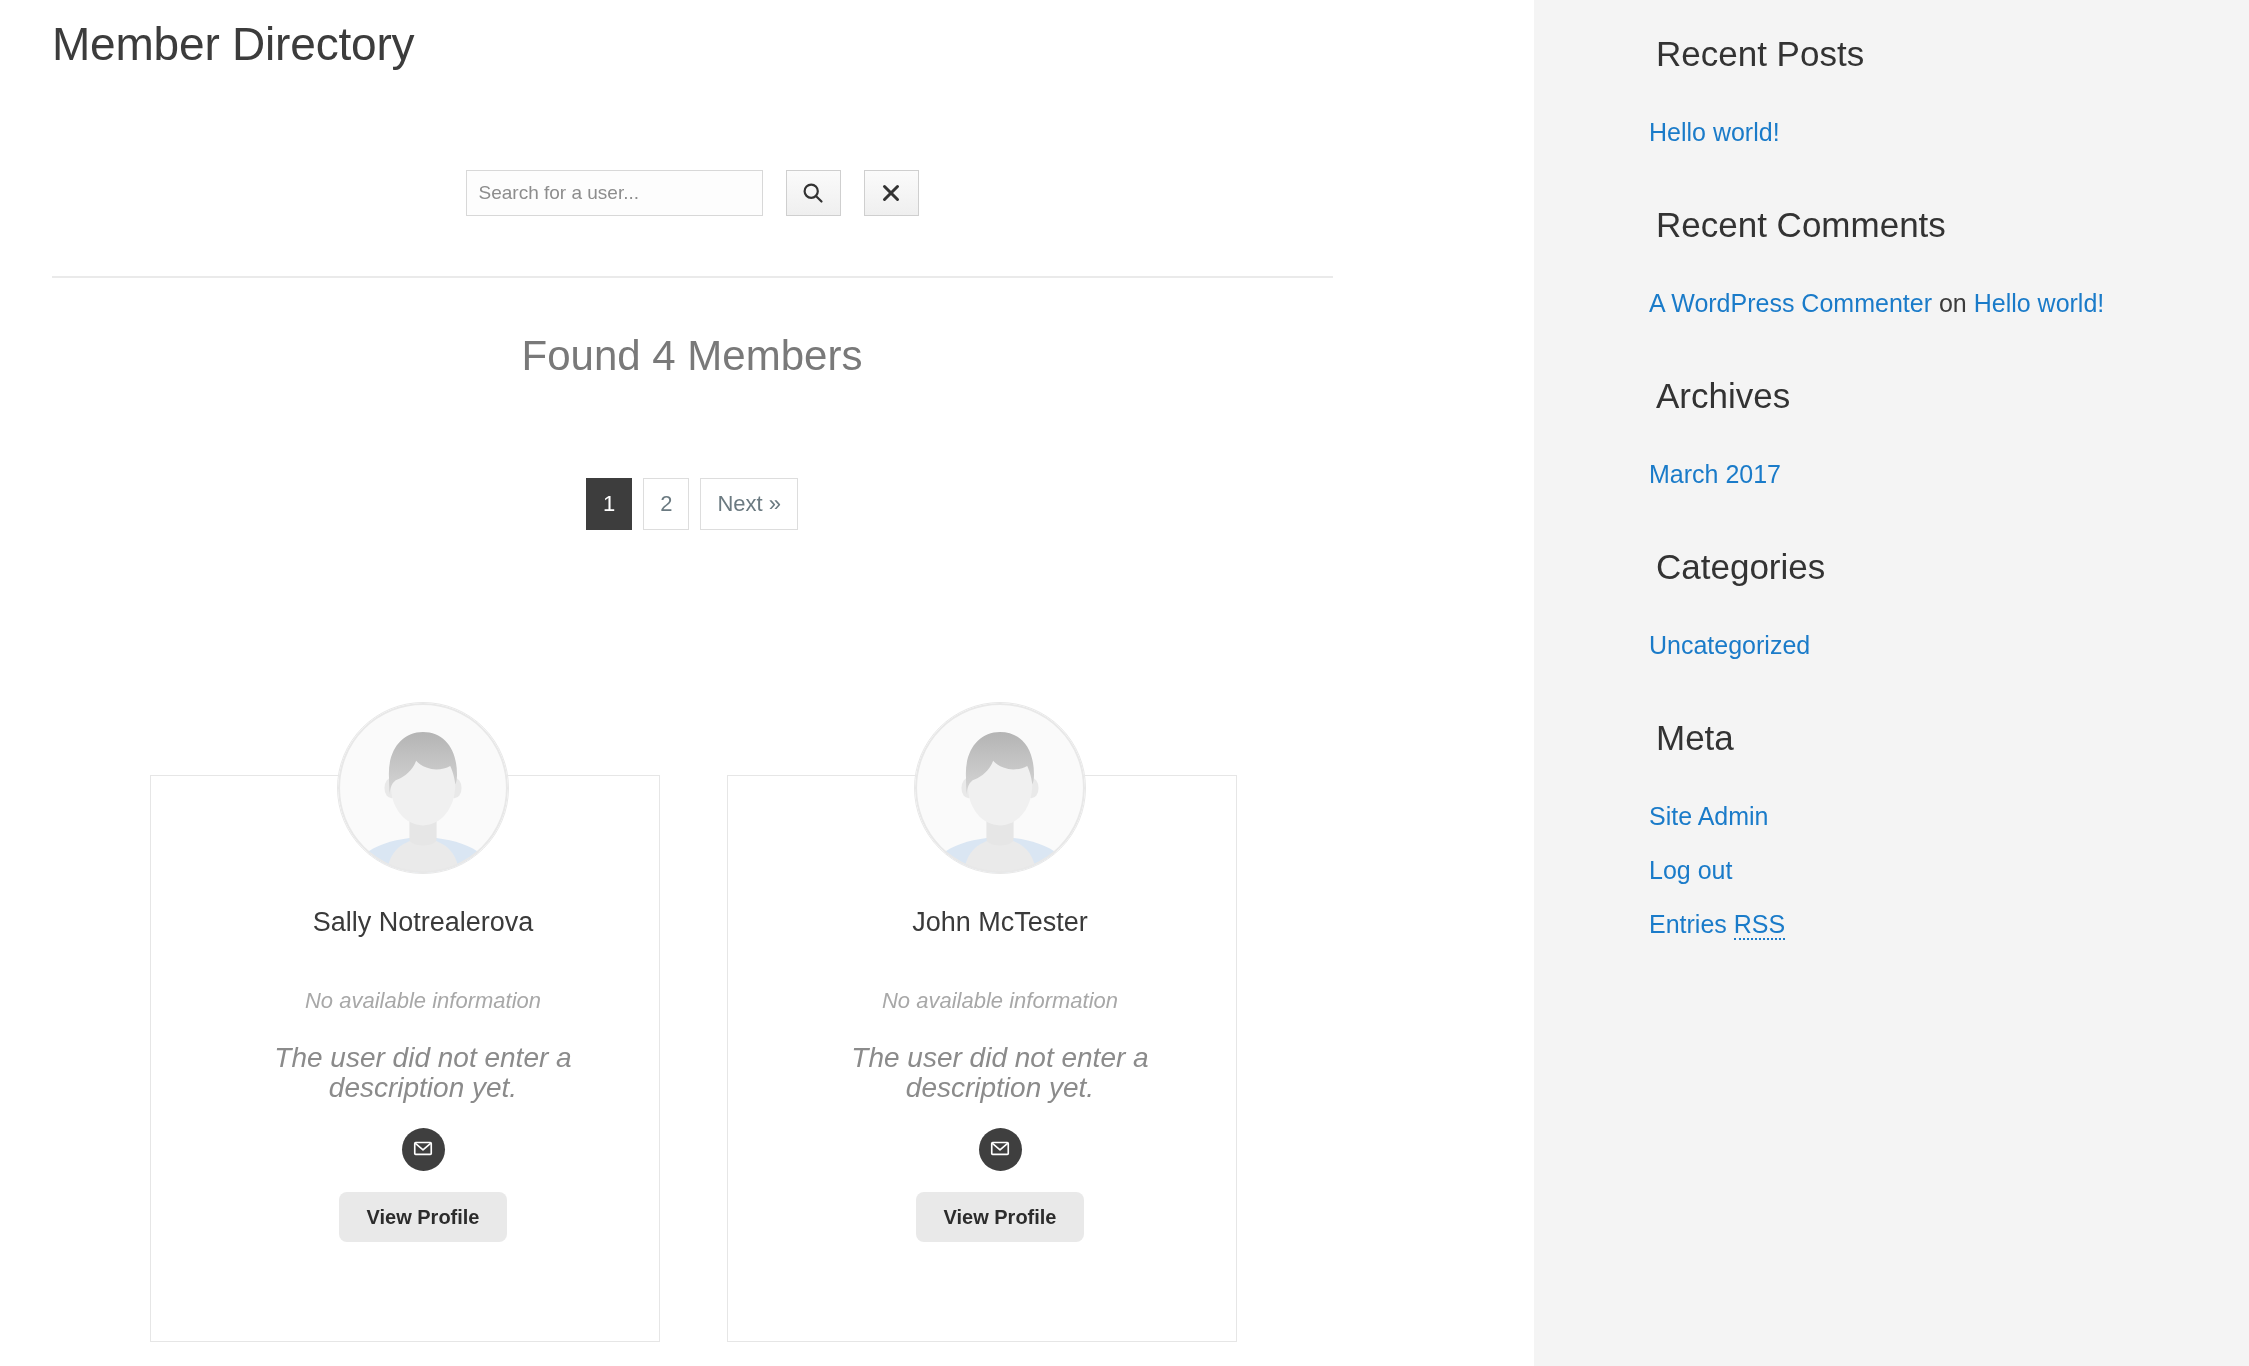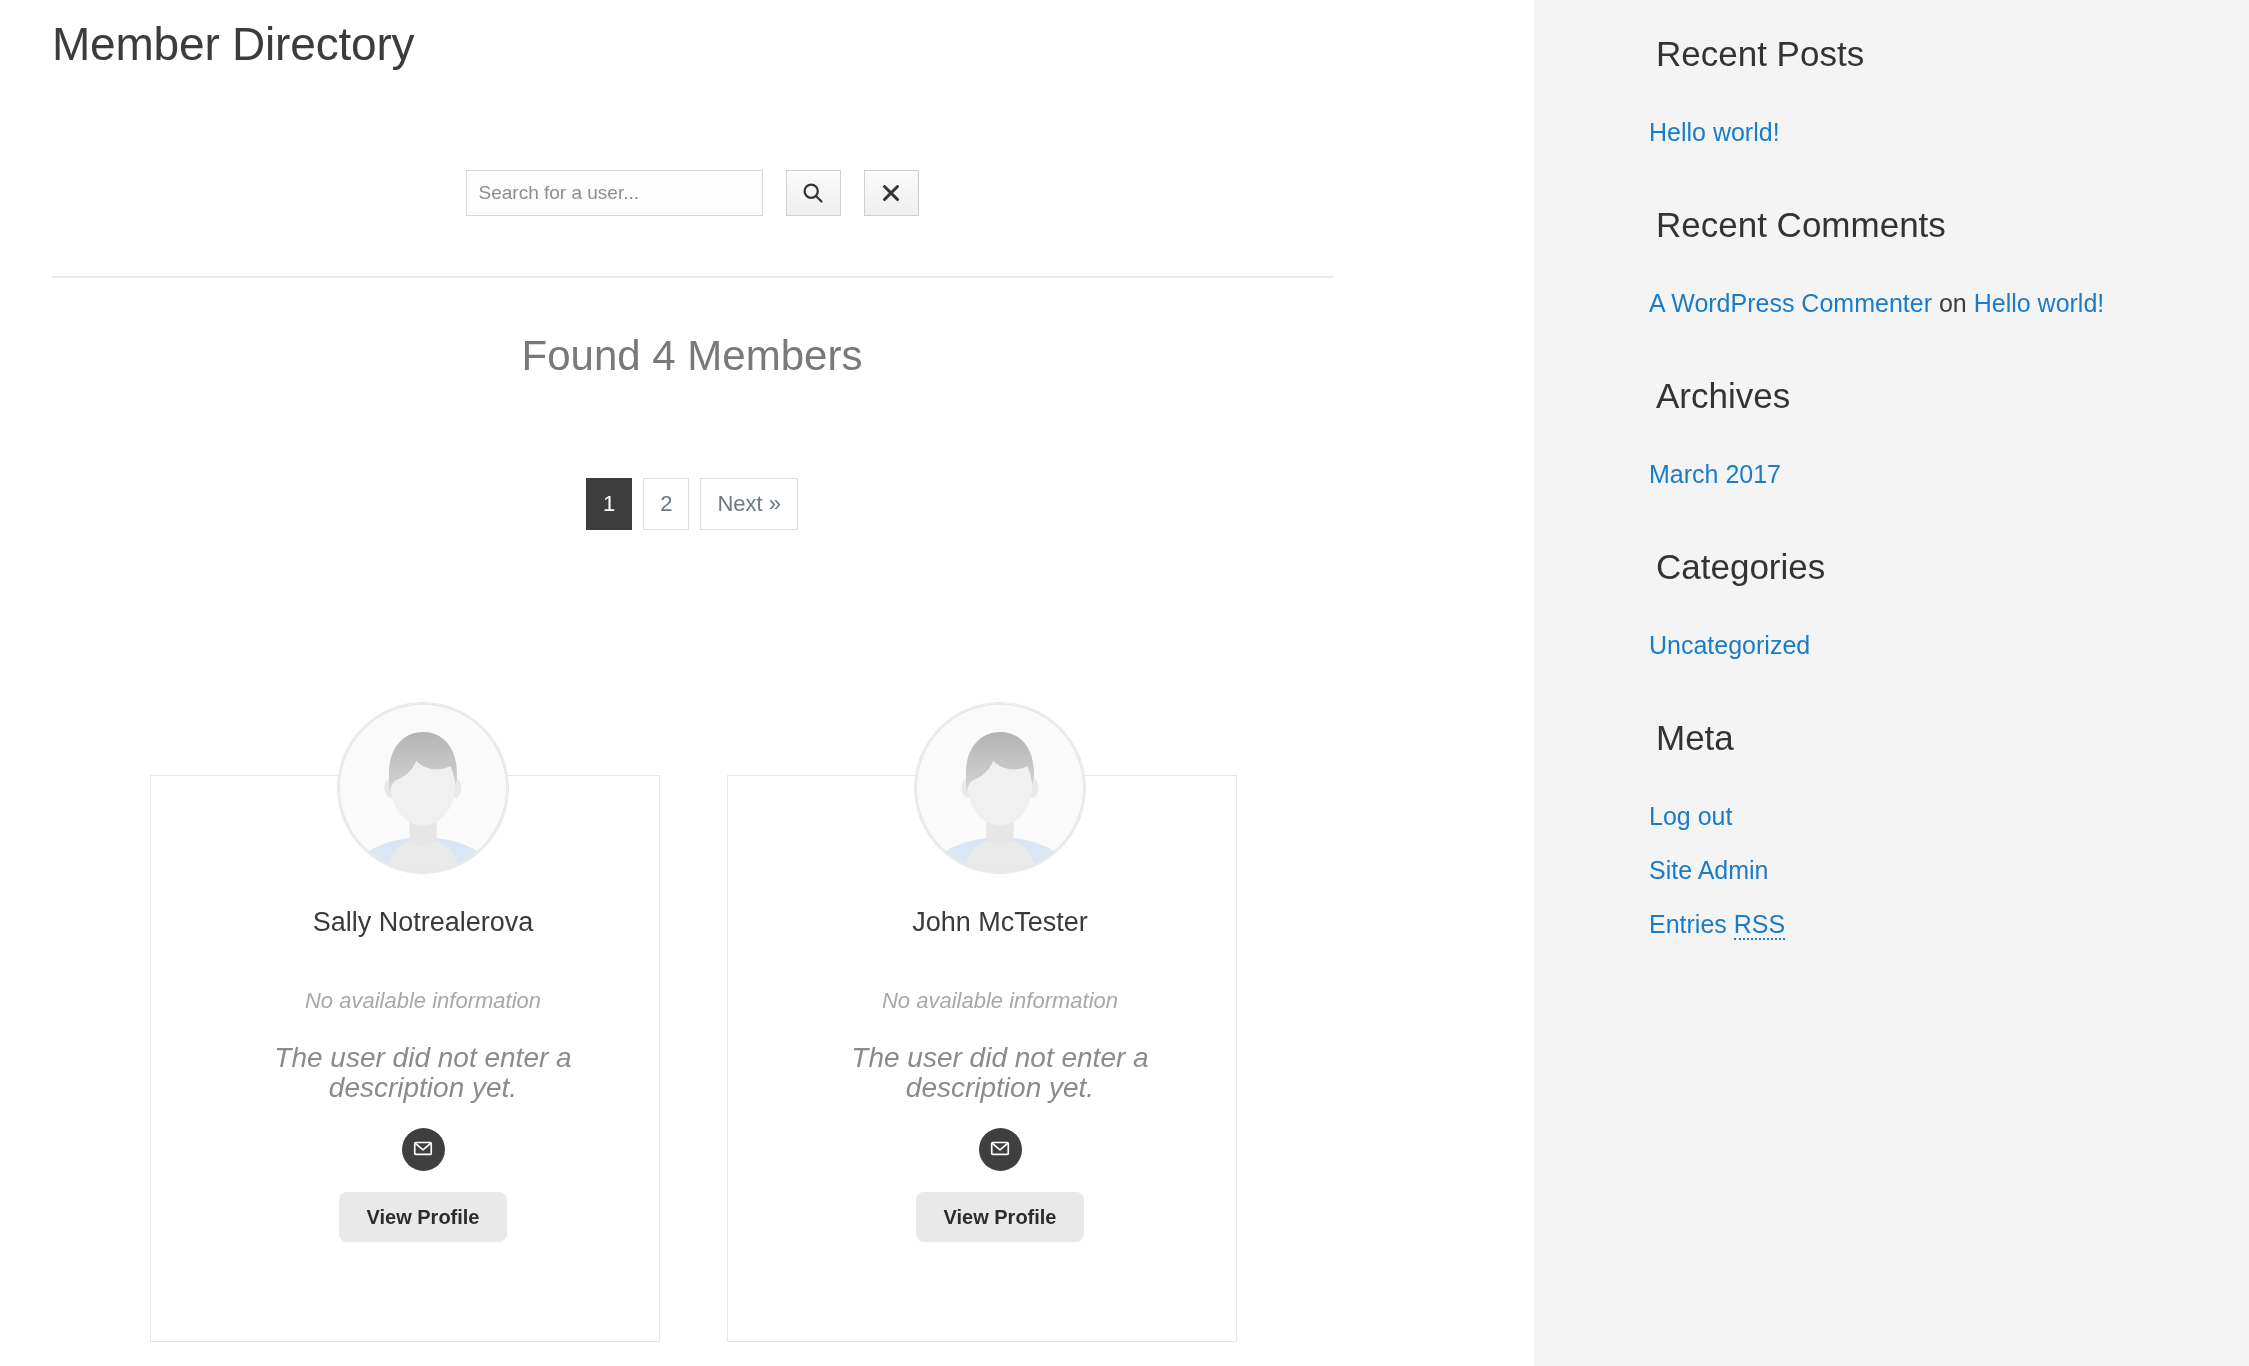--- a/index.html
+++ b/index.html
@@ -458,24 +458,24 @@
         <li>
           <a class="widget-link">Uncategorized</a>
         </li>
       </ul>
     </section>
 
     <section class="widget sp-meta">
       <h2 class="widget-title">Meta</h2>
       <ul class="widget-list">
         <li>
+          <a class="widget-link">Site Admin</a>
+        </li>
+        <li>
           <a class="widget-link">Log out</a>
-        </li>
-        <li>
-          <a class="widget-link">Site Admin</a>
         </li>
         <li>
           <a class="widget-link"><span>Entries </span><abbr class="rss">RSS</abbr></a>
         </li>
       </ul>
     </section>
 
   </aside>
 </div>
 

